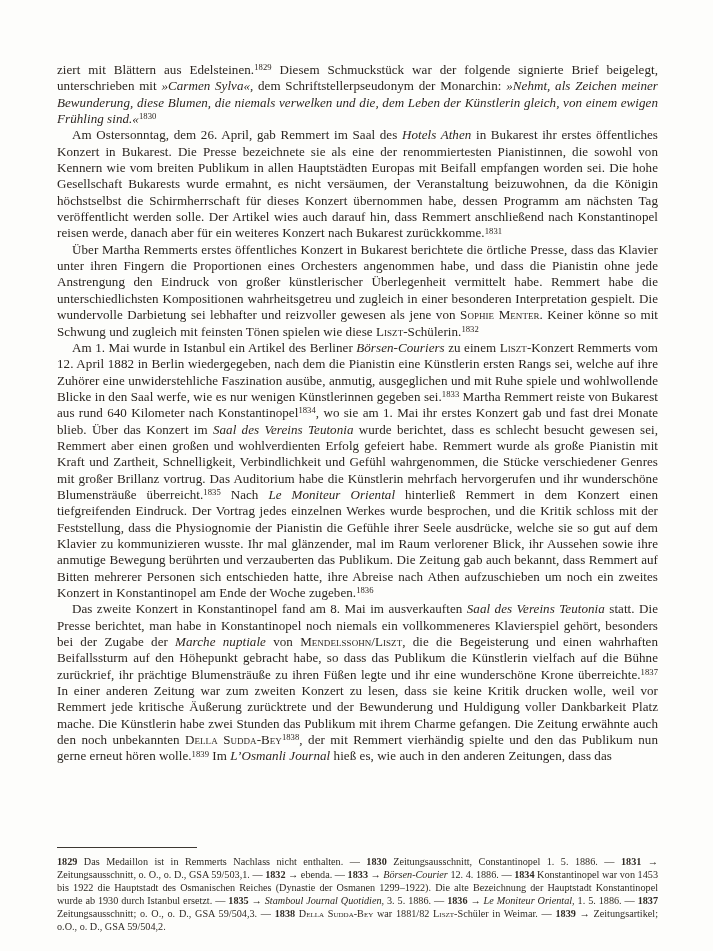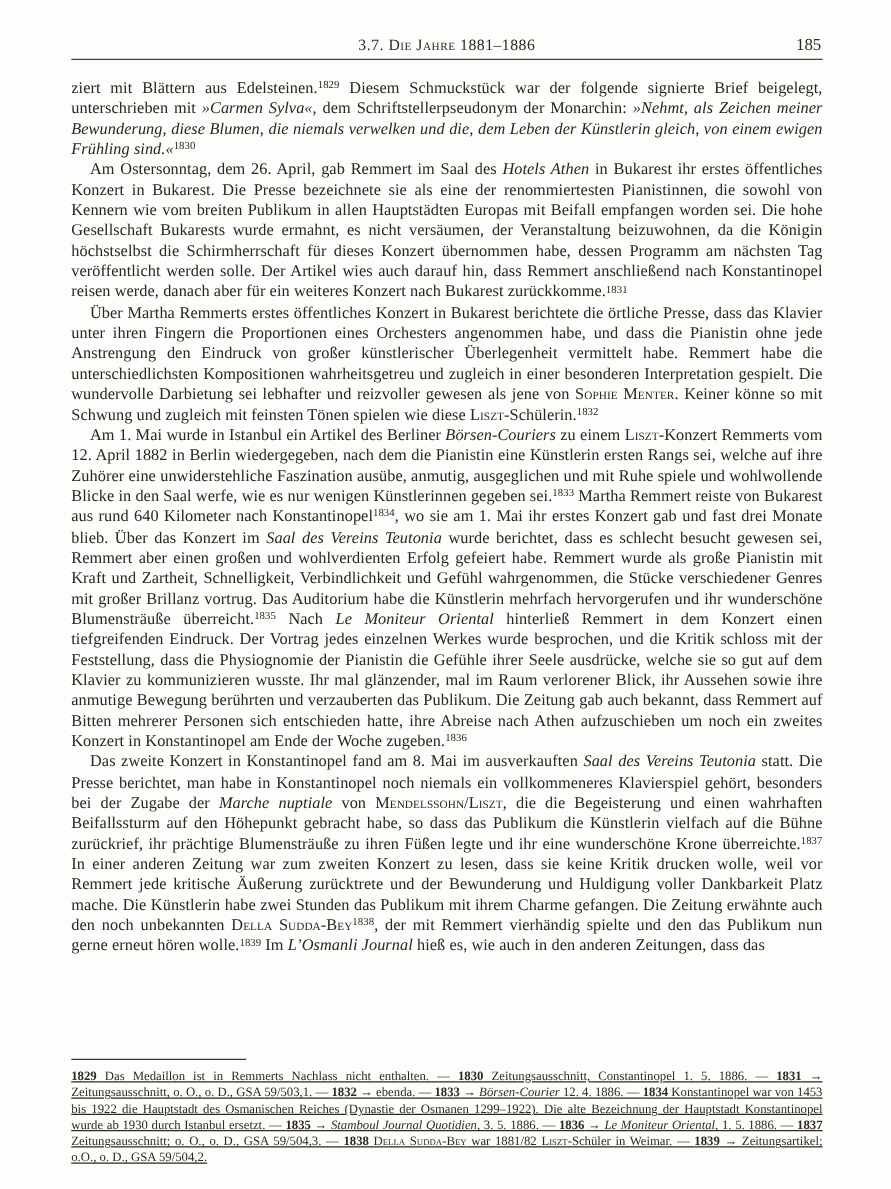--- a/index.html
+++ b/index.html
@@ -69,32 +69,27 @@
   }
   .footnotes {
     position: absolute;
     left: 57px;
     top: 855px;
     width: 601px;
     text-align: justify;
     font-size: 10.2px;
     line-height: 13.1px;
     color: #2e2923;
-    text-decoration: underline;
   }
 </style>
 </head>
 <body>
 
 <div class="page">
 
-  <div class="running-header">
-    <div class="header-title">3.7. Die Jahre 1881–1886</div>
-    <div class="page-number">185</div>
-  </div>
 
   <div class="body-text">
       <p class="para"><span>ziert mit Blättern aus Edelsteinen.</span><span class="seg-sup">1829</span><span> Diesem Schmuckstück war der folgende signierte Brief beigelegt, unterschrieben mit </span><span class="seg-i">»Carmen Sylva«</span><span>, dem Schriftstellerpseudonym der Monarchin: </span><span class="seg-i">»Nehmt, als Zeichen meiner Bewunderung, diese Blumen, die niemals verwelken und die, dem Leben der Künstlerin gleich, von einem ewigen Frühling sind.«</span><span class="seg-sup">1830</span></p>
       <p class="para indent"><span>Am Ostersonntag, dem 26. April, gab Remmert im Saal des </span><span class="seg-i">Hotels Athen</span><span> in Bukarest ihr erstes öffentliches Konzert in Bukarest. Die Presse bezeichnete sie als eine der renommiertesten Pianistinnen, die sowohl von Kennern wie vom breiten Publikum in allen Hauptstädten Europas mit Beifall empfangen worden sei. Die hohe Gesellschaft Bukarests wurde ermahnt, es nicht versäumen, der Veranstaltung beizuwohnen, da die Königin höchstselbst die Schirmherrschaft für dieses Konzert übernommen habe, dessen Programm am nächsten Tag veröffentlicht werden solle. Der Artikel wies auch darauf hin, dass Remmert anschließend nach Konstantinopel reisen werde, danach aber für ein weiteres Konzert nach Bukarest zurückkomme.</span><span class="seg-sup">1831</span></p>
       <p class="para indent"><span>Über Martha Remmerts erstes öffentliches Konzert in Bukarest berichtete die örtliche Presse, dass das Klavier unter ihren Fingern die Proportionen eines Orchesters angenommen habe, und dass die Pianistin ohne jede Anstrengung den Eindruck von großer künstlerischer Überlegenheit vermittelt habe. Remmert habe die unterschiedlichsten Kompositionen wahrheitsgetreu und zugleich in einer besonderen Interpretation gespielt. Die wundervolle Darbietung sei lebhafter und reizvoller gewesen als jene von </span><span class="seg-sc">Sophie Menter</span><span>. Keiner könne so mit Schwung und zugleich mit feinsten Tönen spielen wie diese </span><span class="seg-sc">Liszt</span><span>-Schülerin.</span><span class="seg-sup">1832</span></p>
       <p class="para indent"><span>Am 1. Mai wurde in Istanbul ein Artikel des Berliner </span><span class="seg-i">Börsen-Couriers</span><span> zu einem </span><span class="seg-sc">Liszt</span><span>-Konzert Remmerts vom 12. April 1882 in Berlin wiedergegeben, nach dem die Pianistin eine Künstlerin ersten Rangs sei, welche auf ihre Zuhörer eine unwiderstehliche Faszination ausübe, anmutig, ausgeglichen und mit Ruhe spiele und wohlwollende Blicke in den Saal werfe, wie es nur wenigen Künstlerinnen gegeben sei.</span><span class="seg-sup">1833</span><span> Martha Remmert reiste von Bukarest aus rund 640 Kilometer nach Konstantinopel</span><span class="seg-sup">1834</span><span>, wo sie am 1. Mai ihr erstes Konzert gab und fast drei Monate blieb. Über das Konzert im </span><span class="seg-i">Saal des Vereins Teutonia</span><span> wurde berichtet, dass es schlecht besucht gewesen sei, Remmert aber einen großen und wohlverdienten Erfolg gefeiert habe. Remmert wurde als große Pianistin mit Kraft und Zartheit, Schnelligkeit, Verbindlichkeit und Gefühl wahrgenommen, die Stücke verschiedener Genres mit großer Brillanz vortrug. Das Auditorium habe die Künstlerin mehrfach hervorgerufen und ihr wunderschöne Blumensträuße überreicht.</span><span class="seg-sup">1835</span><span> Nach </span><span class="seg-i">Le Moniteur Oriental</span><span> hinterließ Remmert in dem Konzert einen tiefgreifenden Eindruck. Der Vortrag jedes einzelnen Werkes wurde besprochen, und die Kritik schloss mit der Feststellung, dass die Physiognomie der Pianistin die Gefühle ihrer Seele ausdrücke, welche sie so gut auf dem Klavier zu kommunizieren wusste. Ihr mal glänzender, mal im Raum verlorener Blick, ihr Aussehen sowie ihre anmutige Bewegung berührten und verzauberten das Publikum. Die Zeitung gab auch bekannt, dass Remmert auf Bitten mehrerer Personen sich entschieden hatte, ihre Abreise nach Athen aufzuschieben um noch ein zweites Konzert in Konstantinopel am Ende der Woche zugeben.</span><span class="seg-sup">1836</span></p>
       <p class="para indent"><span>Das zweite Konzert in Konstantinopel fand am 8. Mai im ausverkauften </span><span class="seg-i">Saal des Vereins Teutonia</span><span> statt. Die Presse berichtet, man habe in Konstantinopel noch niemals ein vollkommeneres Klavierspiel gehört, besonders bei der Zugabe der </span><span class="seg-i">Marche nuptiale</span><span> von </span><span class="seg-sc">Mendelssohn</span><span>/</span><span class="seg-sc">Liszt</span><span>, die die Begeisterung und einen wahrhaften Beifallssturm auf den Höhepunkt gebracht habe, so dass das Publikum die Künstlerin vielfach auf die Bühne zurückrief, ihr prächtige Blumensträuße zu ihren Füßen legte und ihr eine wunderschöne Krone überreichte.</span><span class="seg-sup">1837</span><span> In einer anderen Zeitung war zum zweiten Konzert zu lesen, dass sie keine Kritik drucken wolle, weil vor Remmert jede kritische Äußerung zurücktrete und der Bewunderung und Huldigung voller Dankbarkeit Platz mache. Die Künstlerin habe zwei Stunden das Publikum mit ihrem Charme gefangen. Die Zeitung erwähnte auch den noch unbekannten </span><span class="seg-sc">Della Sudda-Bey</span><span class="seg-sup">1838</span><span>, der mit Remmert vierhändig spielte und den das Publikum nun gerne erneut hören wolle.</span><span class="seg-sup">1839</span><span> Im </span><span class="seg-i">L’Osmanli Journal</span><span> hieß es, wie auch in den anderen Zeitungen, dass das</span></p>
     </div>
 
   <div class="footnote-rule"></div>

